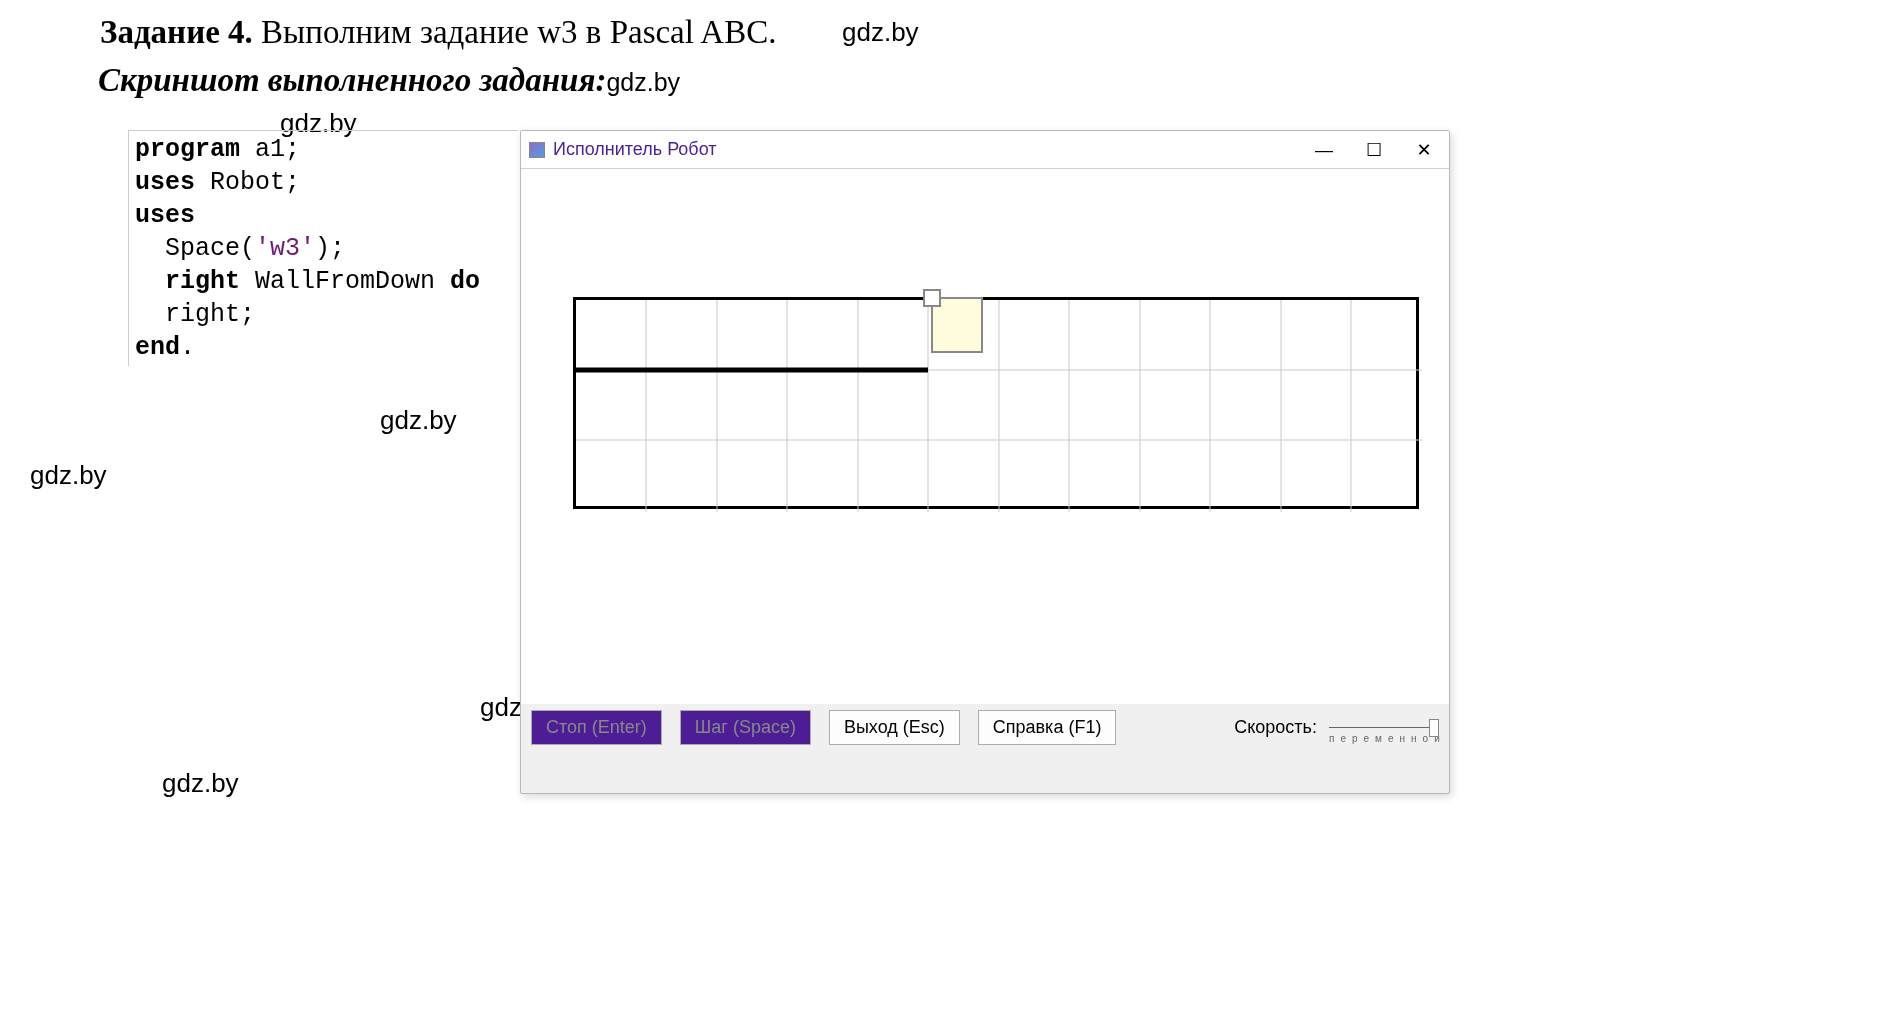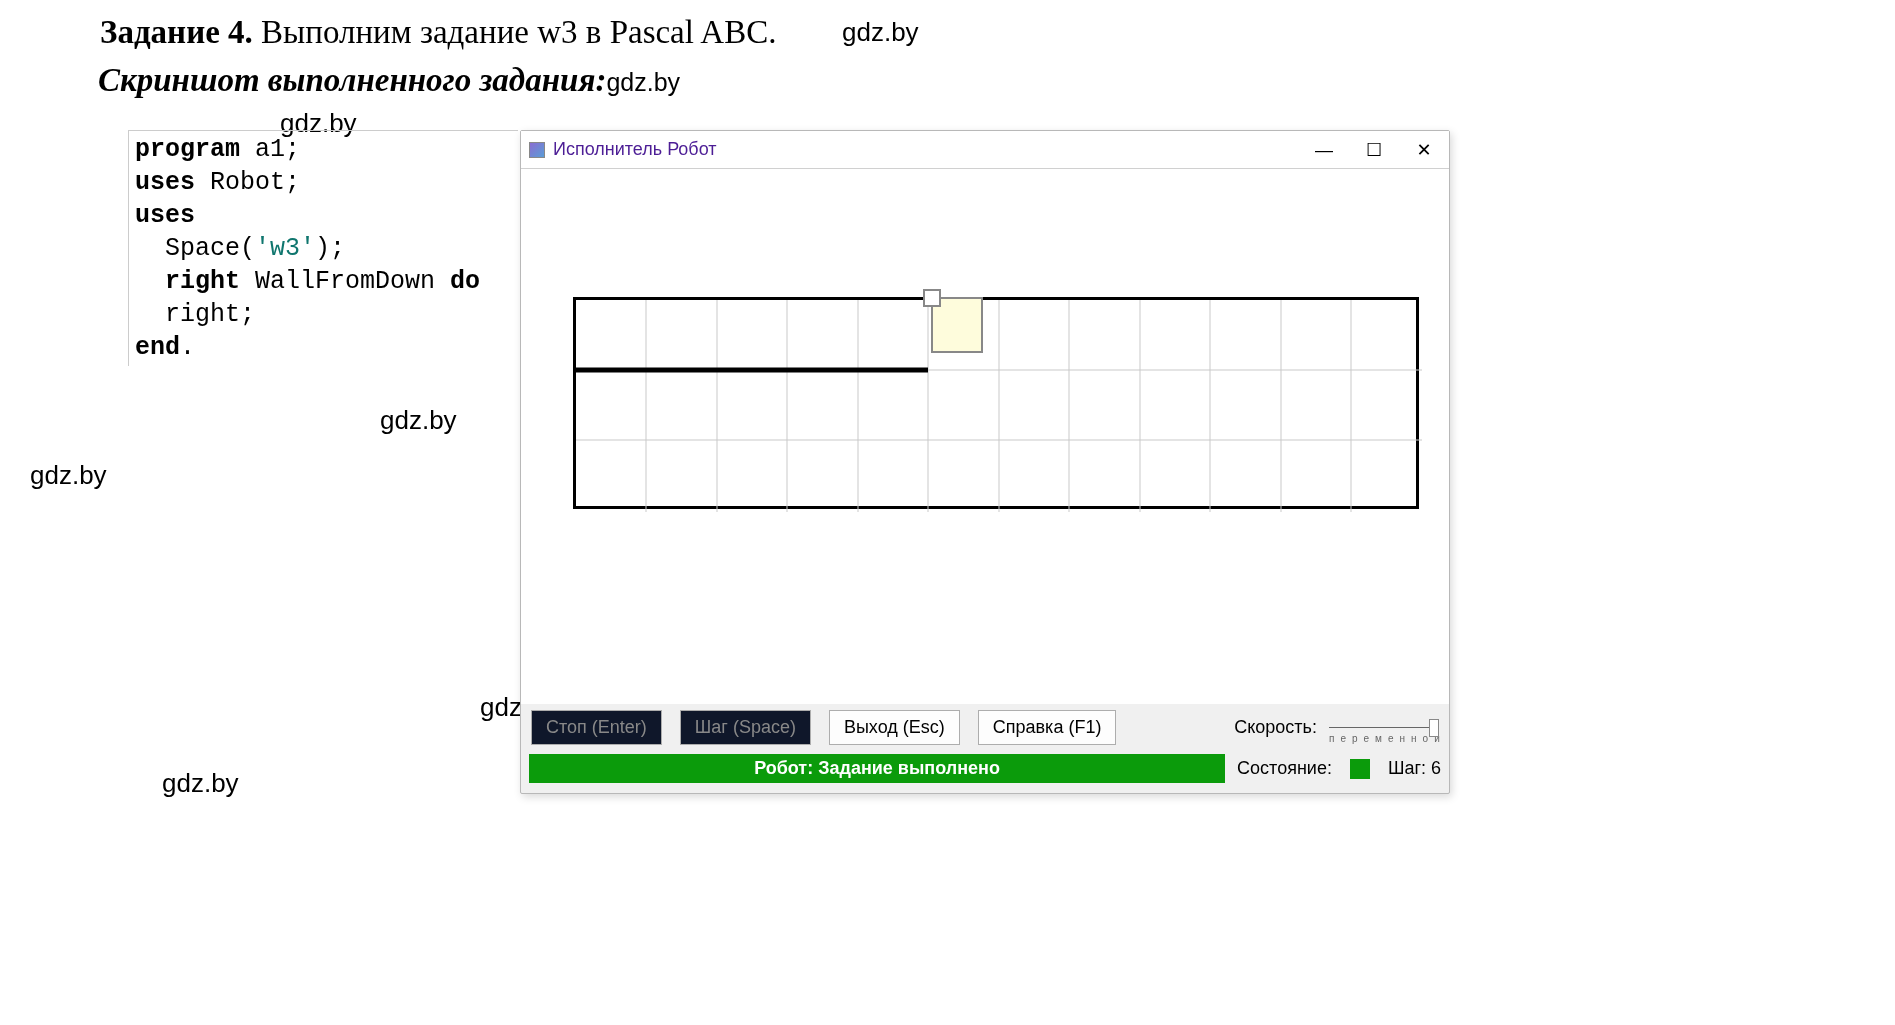--- a/index.html
+++ b/index.html
@@ -56,21 +56,21 @@
       border-top: 1px solid #ccc;
       padding: 2px 6px;
     }
     .code {
       font-family: 'Consolas', 'Courier New', monospace;
       font-size: 25px;
       line-height: 33px;
       white-space: pre;
     }
     .kw { font-weight: bold; color: #000; }
-    .str { color: #0f766e; }
+    .str { color: #701a75; }
 
     .robot-window {
       position: absolute;
       left: 520px;
       top: 130px;
       width: 930px;
       height: 664px;
       background: #f0f0f0;
       border: 1px solid #b8b8b8;
       border-radius: 2px;
@@ -171,21 +171,21 @@
       font-family: Arial, sans-serif;
       font-size: 18px;
     }
     .ctrl-btn {
       padding: 6px 14px;
       border: 1px solid #adadad;
       background: #fdfdfd;
       cursor: pointer;
       font-size: 18px;
     }
-    .ctrl-btn.disabled { color: #888; background: #0f172a; cursor: default; }
+    .ctrl-btn.disabled { color: #888; background: #4c1d95; cursor: default; }
     .speed-group { margin-left: auto; display: flex; align-items: center; gap: 12px; }
     .speed-track {
       width: 110px;
       height: 30px;
       position: relative;
     }
     .speed-track .line {
       position: absolute;
       top: 14px;
       left: 0; right: 0;
@@ -306,19 +306,13 @@
     <div class="speed-group">
       <span>Скорость:</span>
       <div class="speed-track">
         <div class="line"></div>
         <div class="ticks">переменной</div>
         <div class="speed-handle"></div>
       </div>
     </div>
   </div>
 
-  <div class="status-bar">
-    <div class="status-msg">Робот: Задание выполнено</div>
-    <span>Состояние:</span>
-    <span class="state-indicator"></span>
-    <span>Шаг: 6</span>
-  </div>
 </div>
 
 </body></html>

